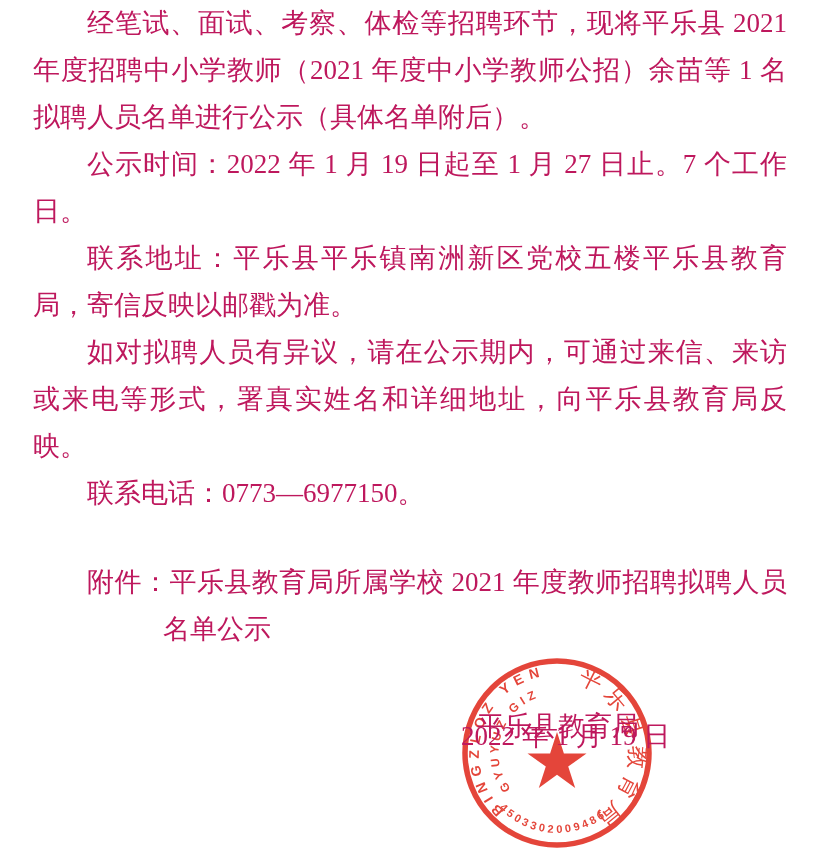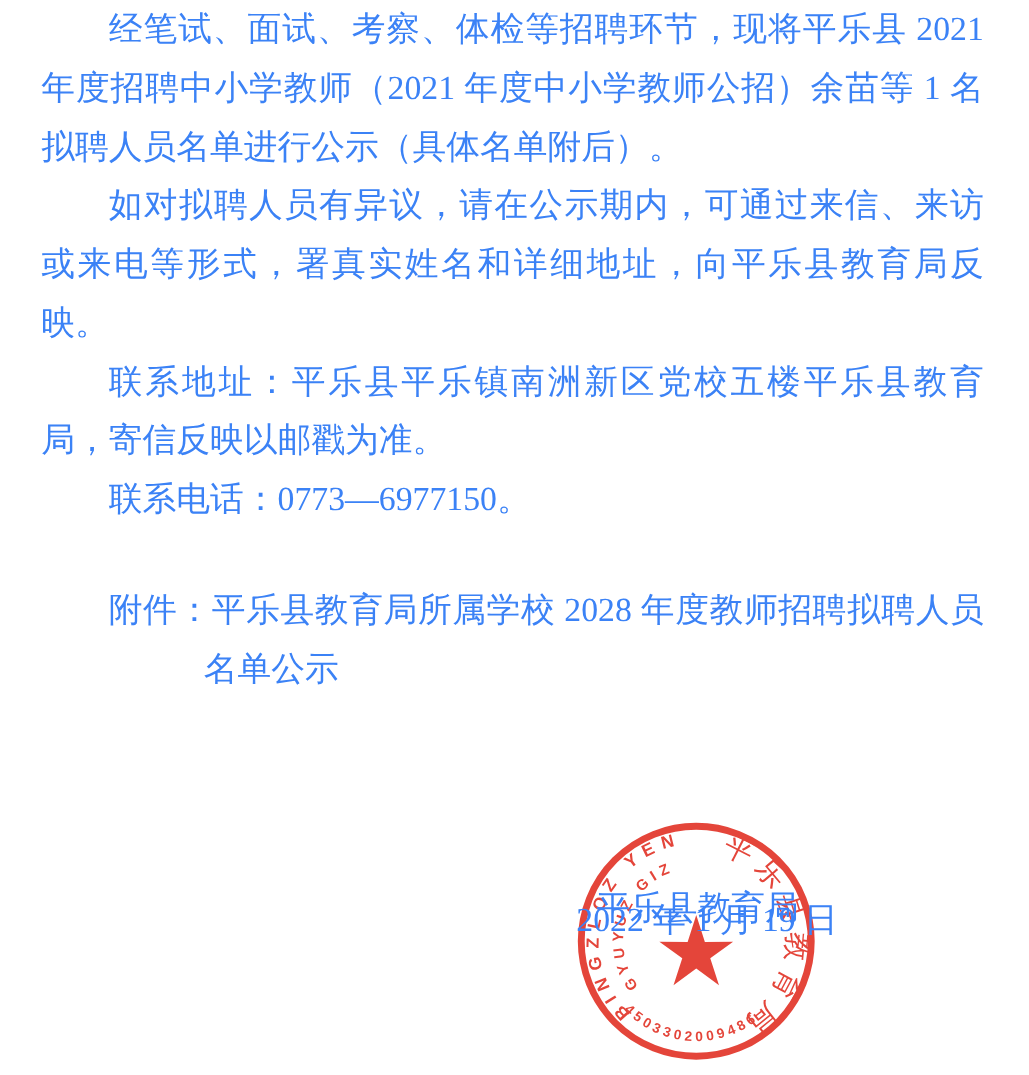--- a/index.html
+++ b/index.html
@@ -7,21 +7,21 @@
     padding: 0;
     background: #ffffff;
   }
   .page {
     position: relative;
     width: 823px;
     height: 860px;
     background: #ffffff;
     overflow: hidden;
     font-family: "Liberation Serif", "DejaVu Serif", serif;
-    color: #3b82f6;
+    color: #be185d;
   }
   .doc-body {
     position: absolute;
     left: 33px;
     top: 0;
     width: 754px;
     font-size: 27px;
     line-height: 47px;
     text-align: justify;
   }
@@ -82,24 +82,25 @@
     white-space: nowrap;
   }
 </style>
 </head>
 <body>
 
 <div class="page">
 
   <div class="doc-body">
     <p class="para">经笔试、面试、考察、体检等招聘环节，现将平乐县 2021 年度招聘中小学教师（2021 年度中小学教师公招）余苗等 1 名拟聘人员名单进行公示（具体名单附后）。</p>
+    <p class="para">公示时间：2022 年 1 月 19 日起至 1 月 27 日止。7 个工作日。</p>
+    <p class="para">联系地址：平乐县平乐镇南洲新区党校五楼平乐县教育局，寄信反映以邮戳为准。</p>
     <p class="para">如对拟聘人员有异议，请在公示期内，可通过来信、来访或来电等形式，署真实姓名和详细地址，向平乐县教育局反映。</p>
-    <p class="para">联系地址：平乐县平乐镇南洲新区党校五楼平乐县教育局，寄信反映以邮戳为准。</p>
     <p class="para">联系电话：0773—6977150。</p>
-    <p class="attachment">附件：平乐县教育局所属学校 2028 年度教师招聘拟聘人员名单公示</p>
+    <p class="attachment">附件：平乐县教育局所属学校 2021 年度教师招聘拟聘人员名单公示</p>
   </div>
 
   <svg class="stamp" viewBox="0 0 198 198" xmlns="http://www.w3.org/2000/svg">
     <defs>
       <path id="sealArcOuter" d="M 51 160.5 A 78 78 0 0 1 115.2 22.7" fill="none"></path>
       <path id="sealArcInner" d="M 56.9 139.6 A 58.5 58.5 0 0 1 105.1 40.8" fill="none"></path>
       <path id="sealArcCn" d="M 116.7 28.2 A 73 73 0 0 1 133.3 163.5" fill="none"></path>
       <path id="sealArcNum" d="M 36 148.2 A 80 80 0 0 0 162 148.2" fill="none"></path>
     </defs>
 

